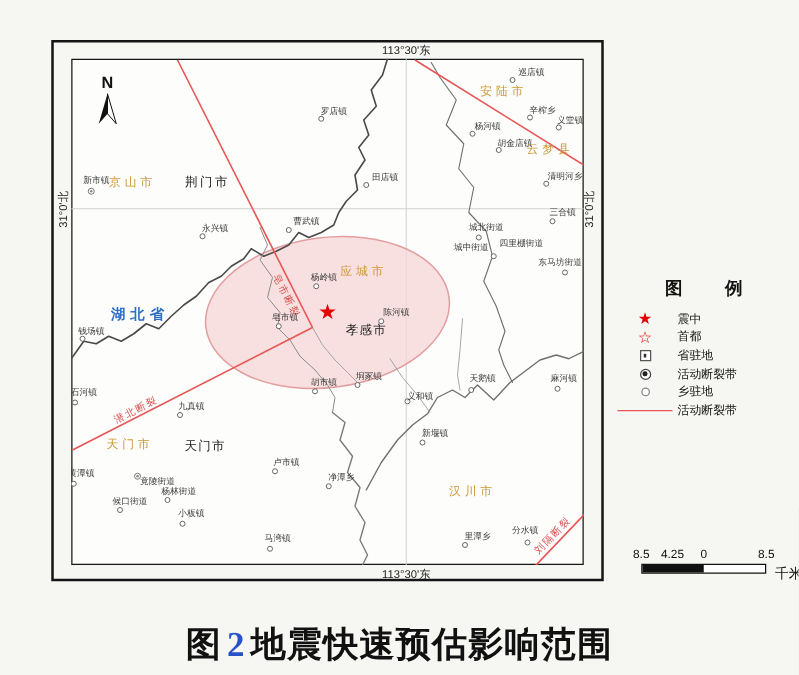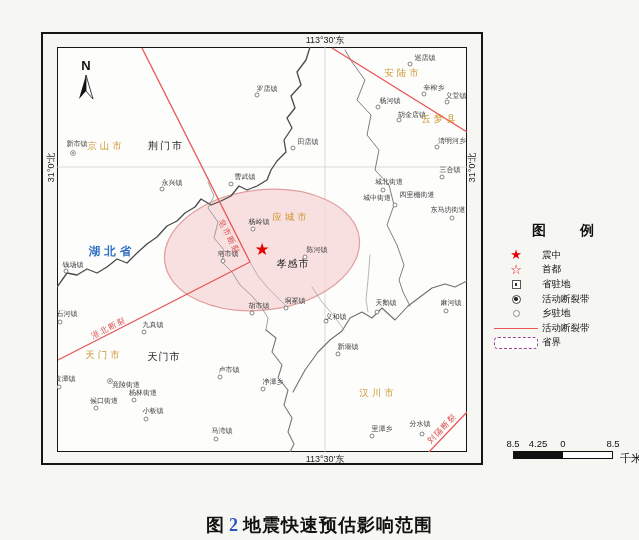--- a/index.html
+++ b/index.html
@@ -33,21 +33,21 @@
   .provrect{width:42px;height:10px;border:1.6px dashed #9a4796;border-radius:4px;background:#fff;}
   .prefrect{width:42px;height:10px;border:1.2px dashed #8f8f8f;border-radius:4px;background:#fff;}
   .cntyrect{width:42px;height:10px;border:1px solid #b3b3b3;background:#fff;}
   
   #scalebar{position:absolute;left:503px;top:438px;width:149px;height:30px;font-size:9.5px;color:#111;text-align:center;}
   .sb-num{position:absolute;top:0;transform:translateX(-50%);}
   #sb-bar{position:absolute;left:10px;top:13px;width:100px;height:8px;border:1px solid #111;box-sizing:border-box;background:#fff;}
   #sb-black{position:absolute;left:0;top:0;width:50%;height:100%;background:#111;}
   #sb-unit{position:absolute;left:117px;top:13px;font-size:11px;}
   
-  #caption{position:absolute;left:0;top:497px;width:639px;text-align:center;font-family:"Liberation Serif",serif;font-weight:bold;font-size:18px;color:#111;letter-spacing:1px;margin-top:16px;}
+  #caption{position:absolute;left:0;top:497px;width:639px;text-align:center;font-family:"Liberation Serif",serif;font-weight:bold;font-size:28px;color:#111;letter-spacing:1px;}
   #caption .num{color:#2952c8;padding:0 4px;}
 </style>
 </head>
 <body>
 
 <div id="page">
 
   <div id="outer-frame" class="frame"></div>
 
   <div class="axis-label" id="axis-top">113°30'东</div>
@@ -205,26 +205,20 @@
             <span class="cir-o"></span>
           </span>
           <span class="lg-label">乡驻地</span>
         </div>
         <div class="lg-row">
           <span class="lg-sym">
             <span class="redline"></span>
           </span>
           <span class="lg-label">活动断裂带</span>
         </div>
-        <div class="lg-row">
-          <span class="lg-sym">
-            <span class="provrect"></span>
-          </span>
-          <span class="lg-label">省界</span>
-        </div>
       </div>
   </div>
 
   <div id="scalebar">
     <div id="sb-nums">
         <span class="sb-num" style="left: 10px;">8.5</span>
         <span class="sb-num" style="left: 35px;">4.25</span>
         <span class="sb-num" style="left: 60px;">0</span>
         <span class="sb-num" style="left: 110px;">8.5</span>
       </div>

